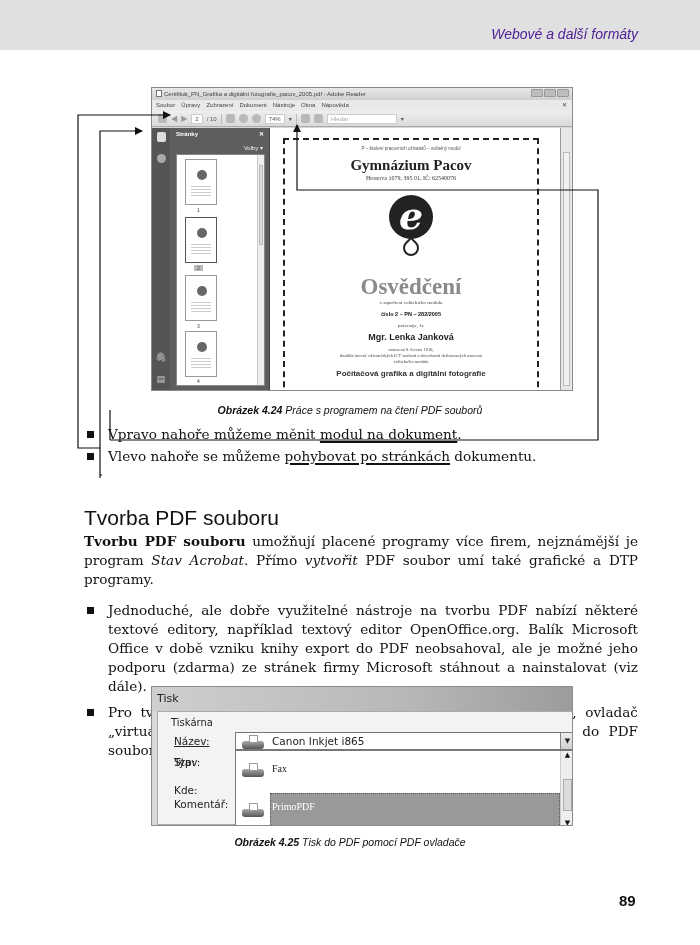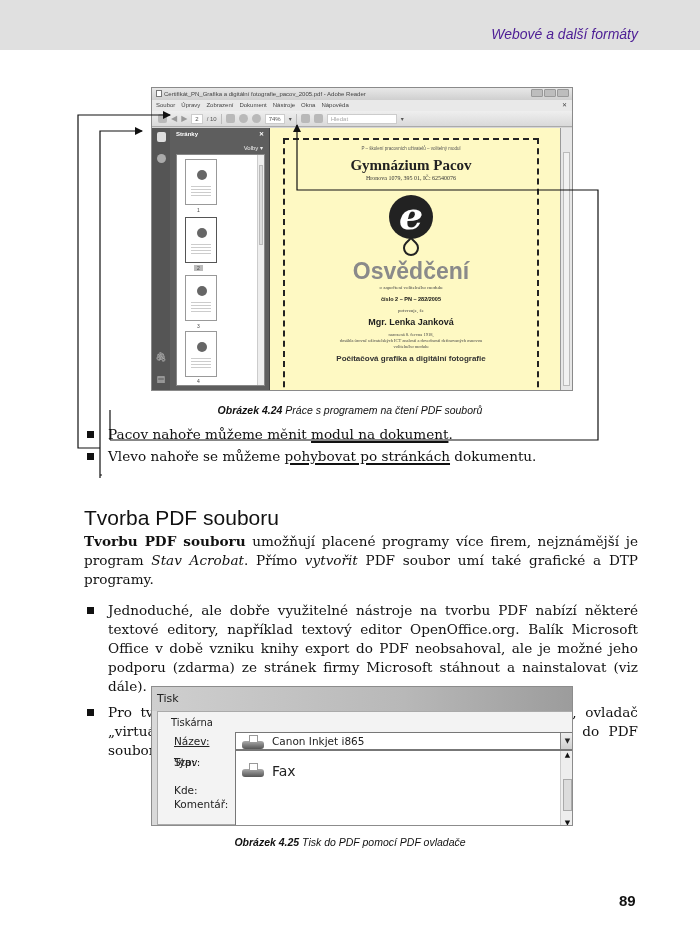--- a/index.html
+++ b/index.html
@@ -34,30 +34,30 @@
   .reader .panel-head .x { position: absolute; right: 5px; top: 2px; font-size: 6px; }
   .reader .panel-opts { height: 12px; color: #eee; font-size: 6px; text-align: right; padding: 2px 6px 0 0; }
   .reader .thumbs { position: absolute; left: 6px; right: 4px; top: 26px; bottom: 4px; background: #fff; border: 1px solid #888; overflow: hidden; }
   .reader .thumb { position: absolute; left: 8px; width: 32px; height: 46px; border: 1px solid #999; background: #fff; padding: 3px; }
   .reader .thumb::before { content: ""; position: absolute; left: 11px; top: 10px; width: 10px; height: 10px; border-radius: 50%; background: #666; }
   .reader .thumb::after { content: ""; position: absolute; left: 5px; right: 5px; top: 26px; height: 12px; background: repeating-linear-gradient(#ccc 0 1px, transparent 1px 3px); }
   .reader .thumb-num { position: absolute; left: 20px; font-size: 5px; color: #444; }
   .reader .thumb-num.sel { background: #bbb; padding: 0 3px; left: 17px; }
   .reader .thumb-scroll { position: absolute; right: 0; top: 0; bottom: 0; width: 7px; background: #eee; border-left: 1px solid #ccc; }
   .reader .thumb-scroll div { position: absolute; left: 1px; right: 1px; top: 10px; height: 80px; background: #ddd; border: 1px solid #bbb; }
-  .reader .docview { flex: 1; background: #fef9c3; position: relative; }
+  .reader .docview { flex: 1; background: #ffffff; position: relative; }
   .reader .vscroll { position: absolute; right: 0; top: 0; bottom: 0; width: 12px; background: #e7e7e7; border-left: 1px solid #999; }
   .reader .vscroll .thumbbar { position: absolute; left: 2px; right: 2px; top: 24px; bottom: 4px; background: #f1f1f1; border: 1px solid #bbb; }
   .reader .page { position: absolute; left: 13px; top: 10px; width: 256px; height: 300px; border: 2px dashed #222; text-align: center; font-family: "Liberation Serif", serif; }
   .reader .page .small { font-size: 4.5px; color: #555; margin-top: 6px; font-family: "Liberation Sans", sans-serif; }
   .reader .page .school { font-size: 15px; font-weight: bold; margin-top: 6px; color: #222; }
   .reader .page .addr { font-size: 6px; color: #333; margin-top: 1px; }
   .reader .page .logo { width: 44px; height: 44px; border-radius: 50%; margin: 14px auto 0; background: #222; color: #fff; font-size: 38px; line-height: 42px; font-style: italic; font-weight: bold; font-family: "DejaVu Serif", serif; }
   .reader .page .logo-tail { width: 16px; height: 16px; margin: 1px auto 0; border: 2px solid #222; border-radius: 0 50% 50% 50%; transform: rotate(45deg); }
-  .reader .page .osv { font-family: Liberation Sans, sans-serif; font-size: 23px; font-weight: bold; color: #8a8a8a; margin-top: 2px; }
+  .reader .page .osv { font-family: Liberation Serif, serif; font-size: 23px; font-weight: bold; color: #8a8a8a; margin-top: 18px; }
   .reader .page .t1 { font-size: 5px; color: #444; }
   .reader .page .t2 { font-family: "Liberation Sans", sans-serif; font-size: 5.5px; font-weight: bold; margin-top: 6px; }
   .reader .page .t3 { font-size: 5px; color: #444; margin-top: 6px; }
   .reader .page .name { font-family: "Liberation Sans", sans-serif; font-size: 9px; font-weight: bold; margin-top: 4px; color: #222; }
   .reader .page .t4 { font-size: 4.5px; color: #444; margin-top: 5px; line-height: 6px; }
   .reader .page .course { font-family: "Liberation Sans", sans-serif; font-size: 8px; font-weight: bold; margin-top: 4px; color: #333; }
 
   .caption { position: absolute; font-family: "Liberation Sans", sans-serif; font-size: 10.5px; color: #111; font-style: italic; width: 700px; text-align: center; }
   .caption b { font-style: italic; font-weight: bold; }
 
@@ -80,21 +80,21 @@
   .printdlg .dlg-title { height: 24px; background: linear-gradient(90deg,#cfcfcf,#b8b8b8 60%,#9c9c9c); font-size: 11px; color: #222; padding: 5px 0 0 5px; }
   .printdlg .dlg-inner { position: absolute; left: 5px; top: 24px; right: -2px; bottom: 0; background: #f3f3f3; border: 1px solid #aaa; }
   .printdlg .group-label { position: absolute; left: 13px; top: 5px; font-size: 10px; color: #222; }
   .printdlg .field-label { position: absolute; left: 16px; font-size: 10.5px; color: #222; }
   .printdlg .combo { position: absolute; left: 77px; top: 20px; width: 340px; height: 18px; background: #fff; border: 1px solid #777; font-size: 10.5px; padding: 2px 0 0 36px; color: #222; }
   .printdlg .combo-btn { position: absolute; right: 0; top: 0; width: 14px; height: 16px; background: linear-gradient(#eee,#cfcfcf); border-left: 1px solid #888; font-size: 7px; text-align: center; line-height: 16px; }
   .printdlg .printer-ico { position: absolute; width: 22px; height: 14px; }
   .printdlg .printer-ico .bd { position: absolute; left: 0; bottom: 0; width: 22px; height: 8px; background: linear-gradient(#aaa,#555); border-radius: 3px; }
   .printdlg .printer-ico .pp { position: absolute; left: 7px; top: 0; width: 9px; height: 8px; background: #fff; border: 1px solid #999; }
   .printdlg .dropdown { position: absolute; left: 77px; top: 38px; width: 340px; height: 78px; background: #fff; border: 1px solid #777; }
-  .printdlg .dd-item { position: absolute; left: 0; right: 14px; height: 38px; font-size: 14px; color: #222; }
+  .printdlg .dd-item { position: absolute; left: 0; right: 14px; height: 38px; font-size: 10px; color: #222; font-family: Liberation Serif, serif; }
   .printdlg .dd-item .lbl { position: absolute; left: 36px; top: 12px; }
   .printdlg .dd-item.selected .sel-bg { position: absolute; left: 34px; right: 0; top: 4px; bottom: 0; background: #999; border: 1px dotted #555; }
   .printdlg .dd-item.selected .lbl { color: #fff; z-index: 1; }
   .printdlg .dd-scroll { position: absolute; right: 0; top: 0; bottom: 0; width: 14px; background: #eee; border-left: 1px solid #ccc; font-size: 7px; text-align: center; }
   .printdlg .dd-scroll .bar { position: absolute; left: 2px; right: 2px; top: 28px; height: 32px; background: #dcdcdc; border: 1px solid #aaa; }
 
   .page-number { position: absolute; left: 619px; top: 892px; font-family: "Liberation Sans", sans-serif; font-weight: bold; font-size: 15px; color: #111; }
 </style>
 </head>
 <body>
@@ -208,21 +208,21 @@
   <polyline points="100,478 100,470 100,474 100,131 142,131" fill="none" stroke="#111" stroke-width="1.2" marker-end="url(#ah)"></polyline>
   <line x1="100" y1="475" x2="102" y2="475" stroke="#111" stroke-width="1.2"></line>
 
   <polyline points="110,440 598,440 598,190 297,190 297,125" fill="none" stroke="#111" stroke-width="1.2" marker-end="url(#ah)"></polyline>
   <line x1="110" y1="410" x2="110" y2="440" stroke="#111" stroke-width="1.2"></line>
 </svg>
 
 <div class="bullets" style="top:423px">
   <div class="bullet">
     <span class="sq"></span>
-    <span>Pacov nahoře můžeme měnit </span><span class="ul">modul na dokument</span><span>.</span>
+    <span>Vpravo nahoře můžeme měnit </span><span class="ul">modul na dokument</span><span>.</span>
   </div>
   <div class="bullet">
     <span class="sq"></span>
     <span>Vlevo nahoře se můžeme </span><span class="ul">pohybovat po stránkách</span><span> dokumentu.</span>
   </div>
 </div>
 
 <div class="section-title">Tvorba PDF souboru</div>
 
 <div class="para" style="top:532px">
@@ -258,20 +258,28 @@
       <span class="combo-btn">▼</span>
     </div>
     <div class="dropdown">
       <div class="dd-item" style="top:0">
         <span class="printer-ico" style="left:6px;top:12px">
             <span class="bd"></span>
             <span class="pp"></span>
           </span>
         <span class="lbl">Fax</span>
       </div>
+      <div class="dd-item selected" style="top:38px">
+        <span class="sel-bg"></span>
+        <span class="printer-ico" style="left:6px;top:14px">
+            <span class="bd"></span>
+            <span class="pp"></span>
+          </span>
+        <span class="lbl">PrimoPDF</span>
+      </div>
       <div class="dd-scroll">
         <div>▲</div>
         <div class="bar"></div>
         <div style="position:absolute;bottom:0;width:100%">▼</div>
       </div>
     </div>
   </div>
 </div>
 
 <div class="caption" style="top:836px">

